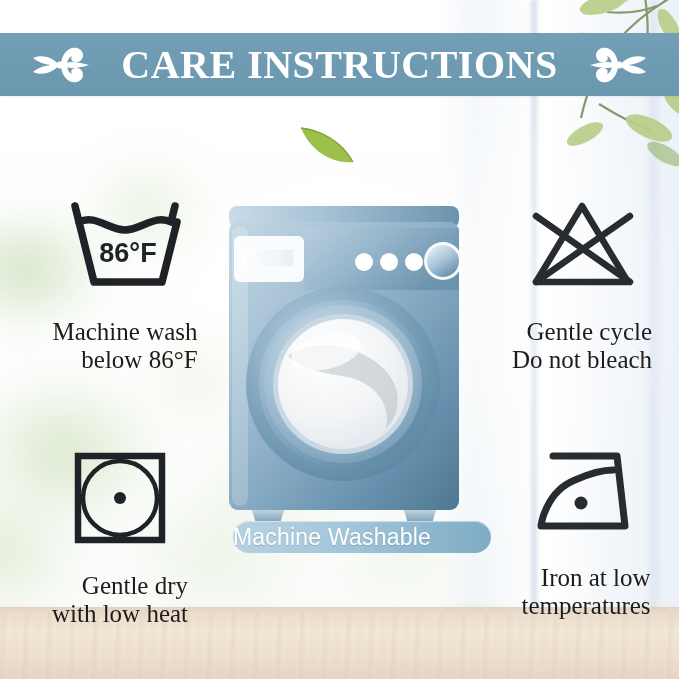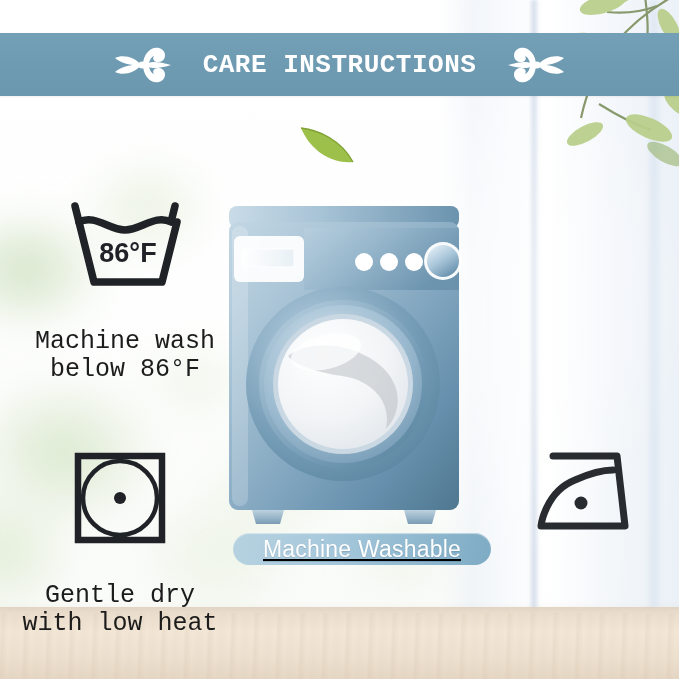--- a/index.html
+++ b/index.html
@@ -132,72 +132,70 @@
     width: 679px; height: 63px;
     background: linear-gradient(180deg, #73a0b7 0%, #6e9bb2 50%, #6b98af 100%);
     display: flex;
     align-items: center;
     justify-content: center;
     gap: 26px;
     box-shadow: 0 1px 2px rgba(0,0,0,0.06);
   }
   .banner-title {
     color: #ffffff;
-    font-size: 26px;
+    font-size: 40px;
     font-weight: 700;
     letter-spacing: 0.5px;
     white-space: nowrap;
-    font-family: Liberation Mono, monospace;
+    font-family: Liberation Serif, serif;
   }
   .fleur { width: 64px; height: 42px; flex: none; }
   .fleur.right { transform: scaleX(-1); }
 
   
   .care-item {
     position: absolute;
     display: flex;
     flex-direction: column;
     align-items: center;
     gap: 28px;
   }
   .care-icon { display: block; }
   .care-label {
-    margin-top: 10px;
-    text-align: center;
+    margin-top: 0;
+    text-align: right;
     color: #1c1c1c;
     font-size: 25px;
     line-height: 1.12;
-    font-family: Liberation Mono, monospace;
+    font-family: Liberation Serif, serif;
     white-space: pre-line;
   }
 
   #item-wash   { left: 18px;  top: 198px; width: 214px; }
   #item-bleach { left: 492px; top: 198px; width: 180px; }
   #item-dry    { left: 22px;  top: 448px; width: 196px; }
   #item-iron   { left: 498px; top: 448px; width: 176px; }
 
   
   .machine {
     position: absolute;
     left: 226px; top: 204px;
     width: 236px; height: 330px;
   }
 
   
   .pill {
     position: absolute;
-    left: 233px; top: 533px;
+    left: 233px; top: 521px;
     width: 258px; height: 32px;
     border-radius: 16px;
     background: linear-gradient(100deg, #b6d2e0 0%, #a8c9dc 35%, #8fb8cf 72%, #7eabc4 100%);
     display: flex;
     align-items: center;
-    justify-content: center;
     box-shadow: inset 0 1px 1px rgba(255,255,255,0.5);
-    text-decoration: underline;
   }
   .pill-label {
     color: #ffffff;
     font-size: 23px;
     font-weight: 400;
     letter-spacing: 0.2px;
     white-space: nowrap;
     text-shadow: 0 1px 1px rgba(60,90,110,0.25);
     font-family: "Liberation Sans", sans-serif;
   }
@@ -276,36 +274,47 @@
   <div class="care-item" id="item-wash">
     <svg class="care-icon" width="135" height="92" viewBox="0 0 135 92">
       <path d="M10 6 L14 22 C30 14, 44 30, 60 30 C76 30, 90 14, 106 22 L110 6" fill="none" stroke="#1f2226" stroke-width="7.5" stroke-linecap="round" stroke-linejoin="round" transform="translate(7,2)"></path>
       <path d="M21 24 L36 84 L104 84 L119 24" fill="none" stroke="#1f2226" stroke-width="7.5" stroke-linecap="round" stroke-linejoin="round"></path>
       <text x="70" y="64" text-anchor="middle" font-family="Liberation Sans, sans-serif" font-size="27" font-weight="600" fill="#1f2226">86°F</text>
     </svg>
     <div class="care-label">Machine wash
 below 86°F</div>
   </div>
 
+  <div class="care-item" id="item-bleach">
+    <svg class="care-icon" width="112" height="92" viewBox="0 0 112 92">
+      <path d="M56 8 L102 84 L10 84 Z" fill="none" stroke="#282c31" stroke-width="6.5" stroke-linejoin="round"></path>
+      <line x1="10" y1="18" x2="104" y2="84" stroke="#282c31" stroke-width="6.5" stroke-linecap="round"></line>
+      <line x1="104" y1="18" x2="10" y2="84" stroke="#282c31" stroke-width="6.5" stroke-linecap="round"></line>
+    </svg>
+    <div class="care-label">Gentle cycle
+Do not bleach</div>
+  </div>
 
   <div class="care-item" id="item-dry">
     <svg class="care-icon" width="100" height="96" viewBox="0 0 100 96">
       <rect x="8" y="8" width="84" height="84" fill="none" stroke="#1f2226" stroke-width="6.5"></rect>
       <circle cx="50" cy="50" r="37" fill="none" stroke="#1f2226" stroke-width="4.5"></circle>
       <circle cx="50" cy="50" r="6" fill="#1f2226"></circle>
     </svg>
     <div class="care-label">Gentle dry
 with low heat</div>
   </div>
 
   <div class="care-item" id="item-iron">
     <svg class="care-icon" width="110" height="88" viewBox="0 0 110 88">
       <path d="M22 8 L86 8 L94 78 L10 78 C10 78, 14 44, 44 32 C62 24, 74 22, 82 22" fill="none" stroke="#282c31" stroke-width="7" stroke-linejoin="round" stroke-linecap="round"></path>
       <circle cx="50" cy="55" r="6.5" fill="#282c31"></circle>
     </svg>
+    <div class="care-label">Iron at low
+temperatures</div>
   </div>
 
   <svg class="machine" viewBox="0 0 236 330">
     <defs>
       <linearGradient id="bodyGrad" x1="0" y1="0" x2="1" y2="1">
         <stop offset="0%" stop-color="#c3d7e4"></stop>
         <stop offset="22%" stop-color="#adc7d8"></stop>
         <stop offset="52%" stop-color="#88abc3"></stop>
         <stop offset="78%" stop-color="#6690ad"></stop>
         <stop offset="100%" stop-color="#4f7790"></stop>

